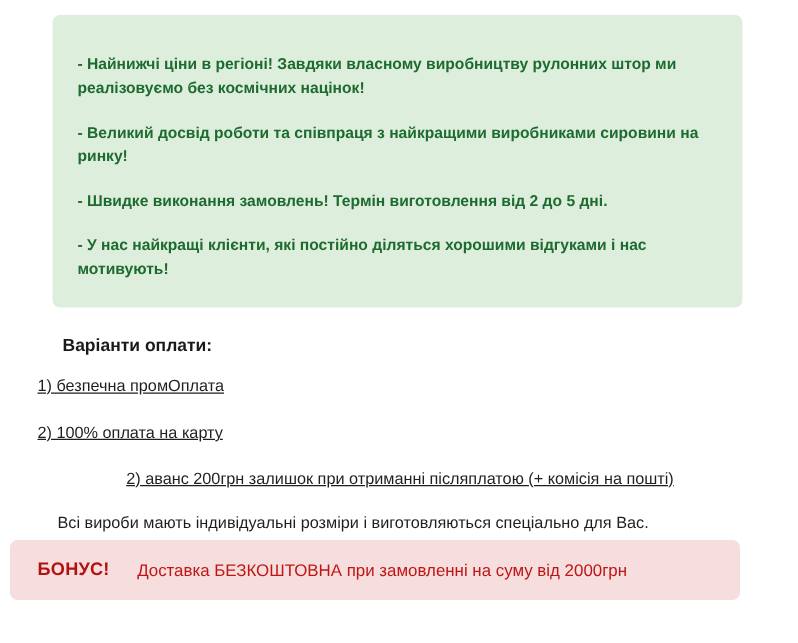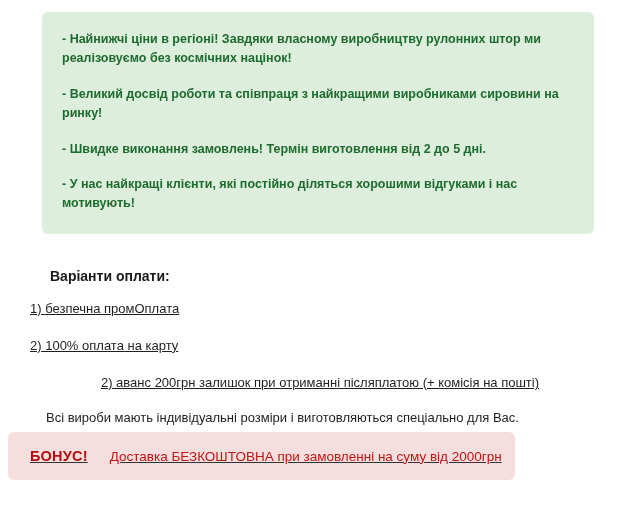--- a/index.html
+++ b/index.html
@@ -38,21 +38,21 @@
     font-weight: bold;
     font-size: 14.5px;
     line-height: 1.3;
     margin: 0 0 18px 0;
   }
   .green-panel .panel-item {
     color: #1d6b2e;
     font-weight: bold;
     font-size: 12.5px;
     line-height: 1.55;
-    margin: 0 0 16px 0;
+    margin: 12px 0 16px 0;
   }
   .green-panel .panel-item:last-child {
     margin-bottom: 0;
   }
 
   
   .payment {
     position: absolute;
     left: 30px;
     top: 268px;
@@ -81,29 +81,28 @@
     color: #1f1f1f;
     line-height: 1.45;
     margin: 16px;
   }
 
   
   .bonus-bar {
     position: absolute;
     left: 8px;
     top: 432px;
-    width: 507px;
+    width: 584px;
     height: 48px;
     box-sizing: border-box;
     background: #f6dede;
     border-radius: 6px;
     display: flex;
     align-items: center;
     padding: 1px 22px;
-    text-decoration: underline;
   }
   .bonus-bar .bonus-label {
     color: #b31010;
     font-weight: bold;
     font-size: 14.5px;
     letter-spacing: 0.2px;
     margin-right: 22px;
     white-space: nowrap;
   }
   .bonus-bar .bonus-text {

